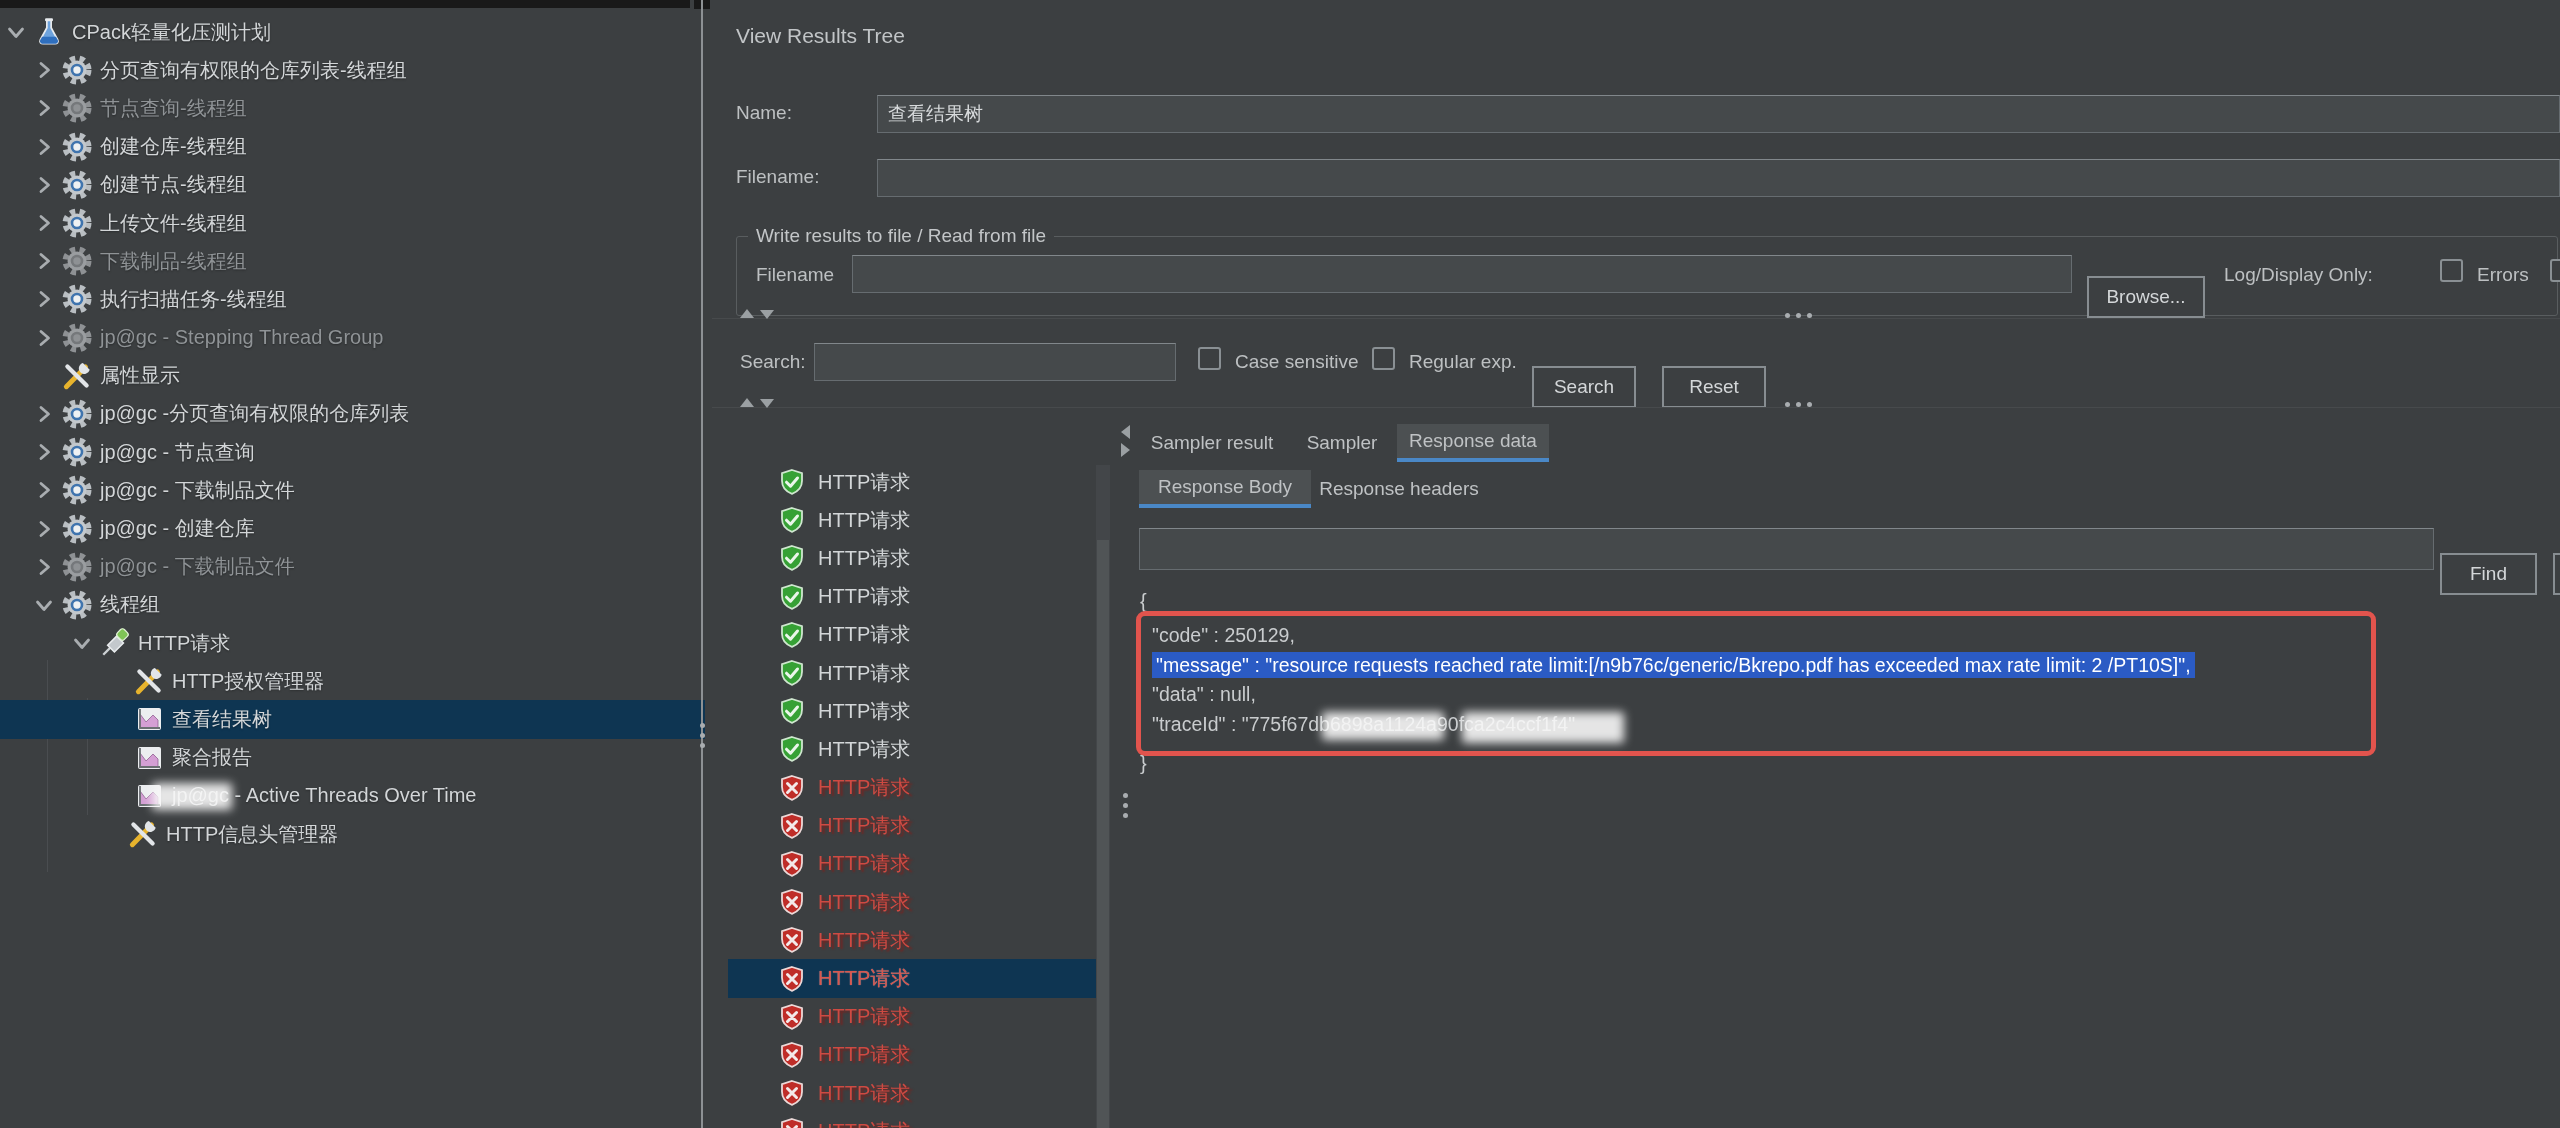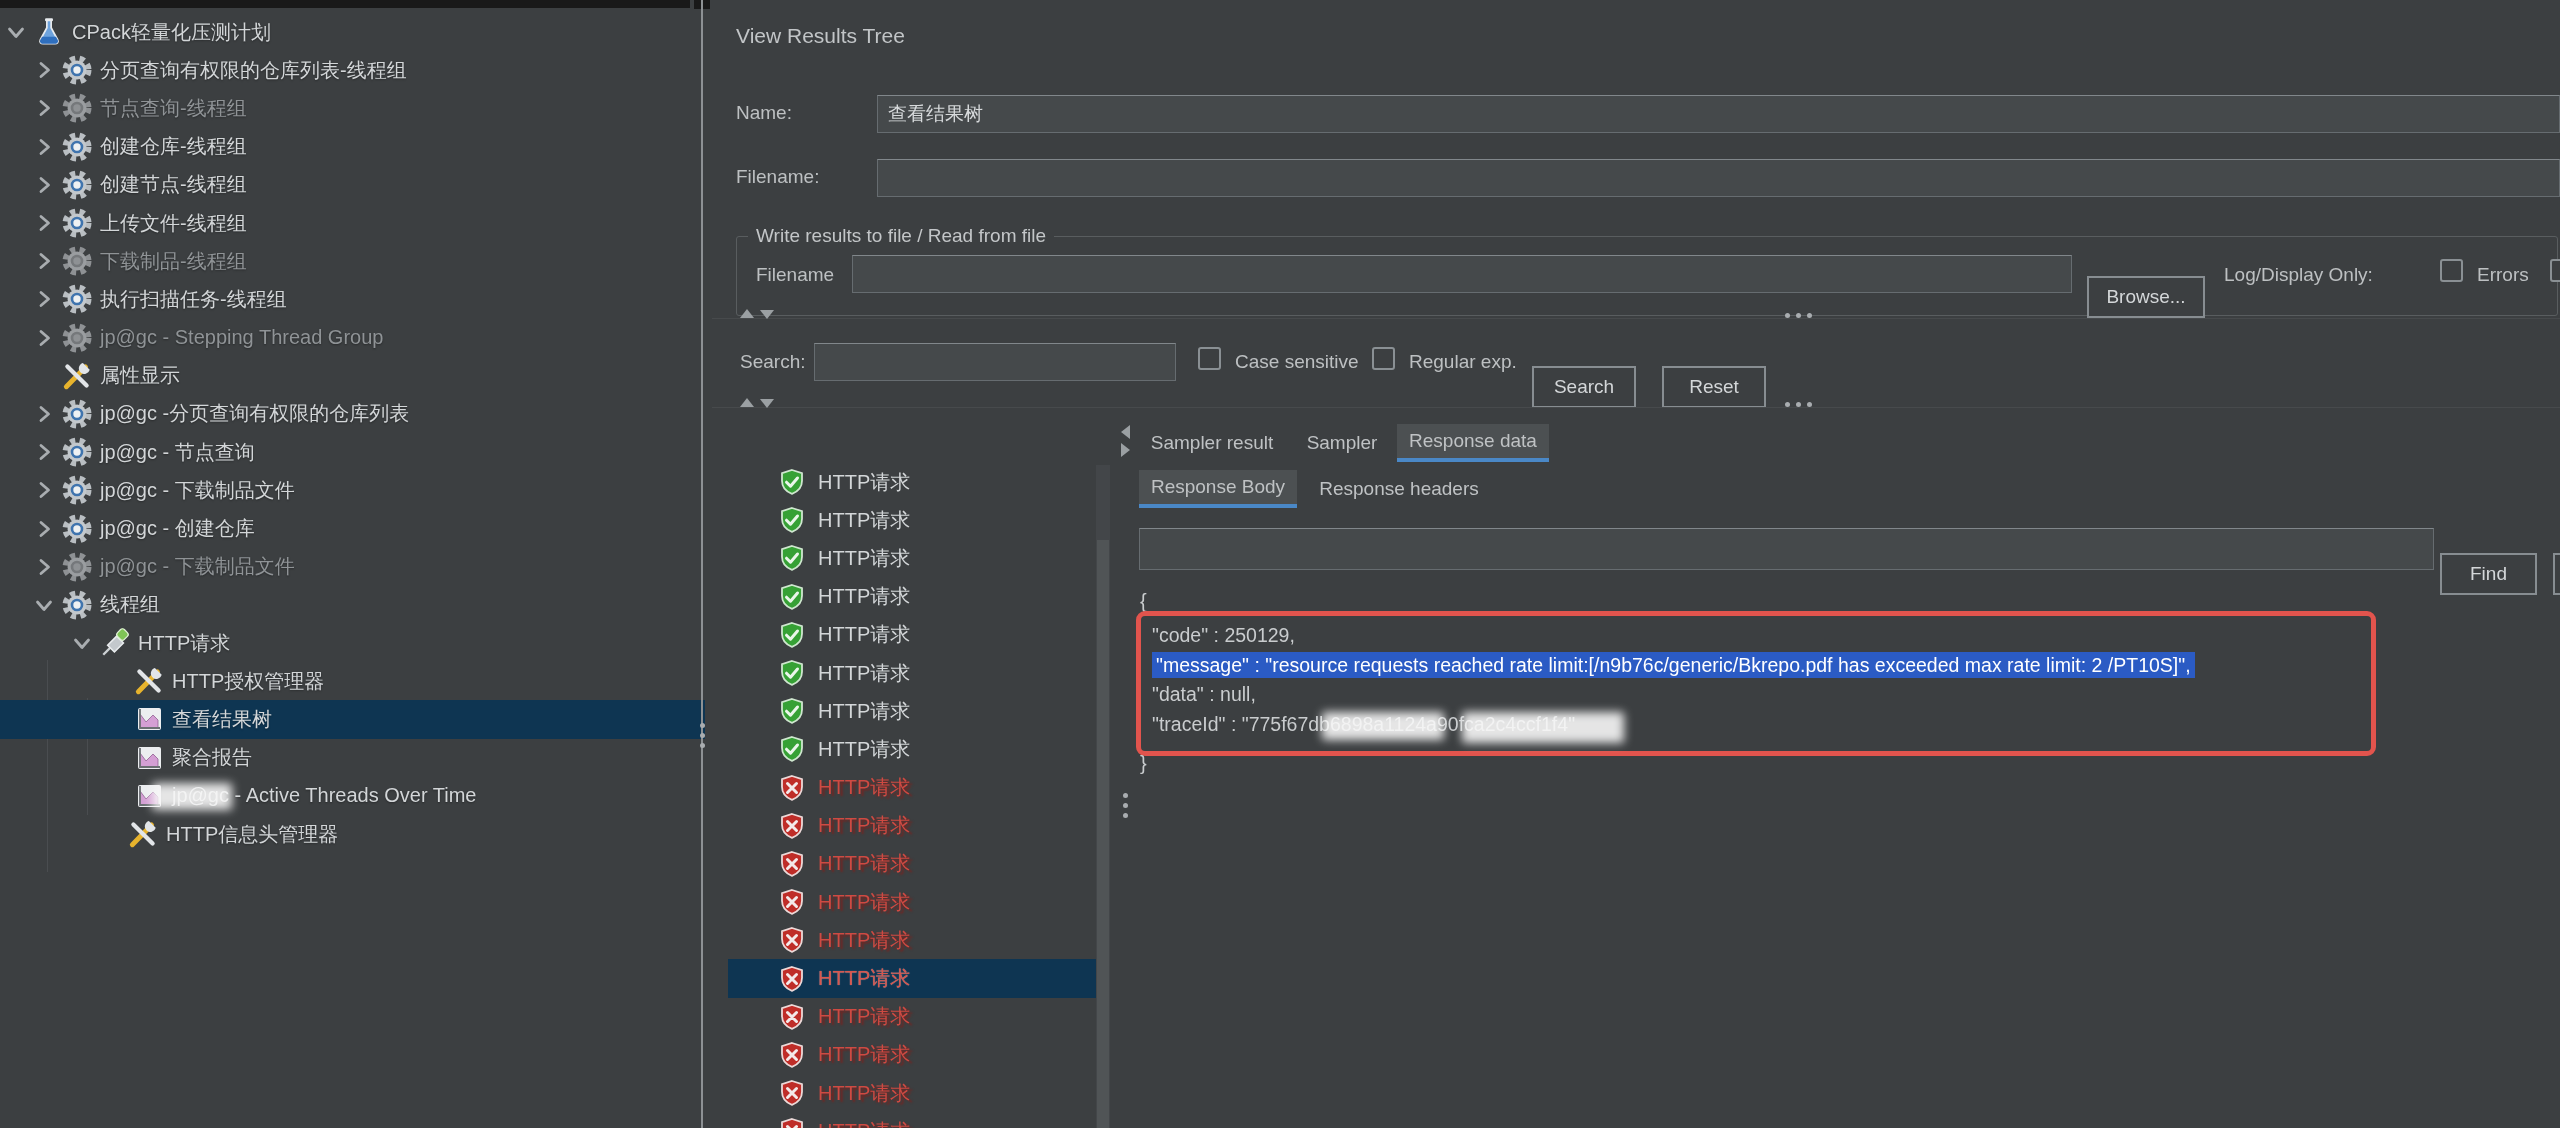--- a/index.html
+++ b/index.html
@@ -693,21 +693,21 @@
   <div class="tri rt" style="left:1121px;top:443px;"></div>
   <div class="grip-v" style="left:1122px;top:788px;">
       <i></i>
       <i></i>
       <i></i>
     </div>
 
   <div class="tab" style="left:1139px;top:424px;width:146px;">Sampler result</div>
   <div class="tab" style="left:1297px;top:424px;width:90px;">Sampler</div>
   <div class="tab active" style="left:1397px;top:424px;width:152px;">Response data</div>
-  <div class="tab active" style="left:1139px;top:470px;width:158px;">Response Body</div>
+  <div class="tab active" style="left:1139px;top:470px;width:172px;">Response Body</div>
   <div class="tab" style="left:1308px;top:470px;width:182px;">Response headers</div>
 
   <input class="field" style="left: 1139px; top: 528px; width: 1295px; height: 42px;" value="">
   <div class="btn" style="left:2440px;top:528px;width:97px;height:42px;">Find</div>
   <div class="btn" style="left:2553px;top:528px;width:40px;height:42px;"></div>
 
   <div class="brace" style="top:590px;">{</div>
   <div class="redbox"></div>
   <div id="json-lines">
       <div class="jline">"code" : 250129,</div>

